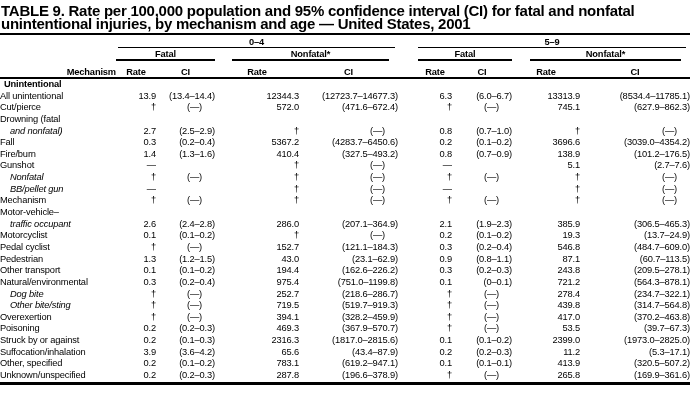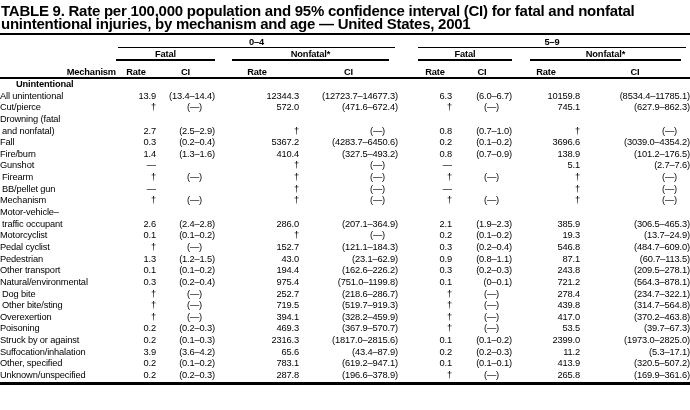--- a/index.html
+++ b/index.html
@@ -19,23 +19,23 @@
   .g59{grid-column:7/11;border-bottom:1.5px solid #000;margin-right:4px;}
   .f04{grid-column:2/4;border-bottom:2px solid #000;}
   .n04{grid-column:4/6;border-bottom:2px solid #000;margin-left:17px;margin-right:9px;}
   .f59{grid-column:7/9;border-bottom:2px solid #000;}
   .n59{grid-column:9/11;border-bottom:2px solid #000;margin-left:18px;margin-right:9px;}
   .mech{grid-column:1;text-align:right;padding-left:17px;}
   .hdrrule{border-top:2px solid #000;}
   .botrule{border-top:3px solid #000;}
   .row{height:11.65px;line-height:11.65px;font-size:9.3px;letter-spacing:-0.15px;white-space:nowrap;}
   .row .label{overflow:visible;}
-  .ind0{padding-left:16px;}
+  .ind0{padding-left:4px;}
   .ind1{padding-left:0;}
-  .ind2{padding-left:2px;}
+  .ind2{padding-left:10px;font-style:italic;}
   .bold{font-weight:bold;}
   .rate{text-align:right;}
   .ci{text-align:right;}
   .ci.nodata{padding-right:13px;}
 </style>
 </head>
 <body>
 
 <div class="page">
 
@@ -77,21 +77,21 @@
       </div>
       <div class="grid row">
         <div class="label ind1">All unintentional</div>
         <div class="rate">13.9</div>
         <div class="ci">(13.4–14.4)</div>
         <div class="rate">12344.3</div>
         <div class="ci">(12723.7–14677.3)</div>
         <div></div>
         <div class="rate">6.3</div>
         <div class="ci">(6.0–6.7)</div>
-        <div class="rate">10159.8</div>
+        <div class="rate">13313.9</div>
         <div class="ci">(8534.4–11785.1)</div>
       </div>
       <div class="grid row">
         <div class="label ind1">Cut/pierce</div>
         <div class="rate">†</div>
         <div class="ci nodata">(—)</div>
         <div class="rate">572.0</div>
         <div class="ci">(471.6–672.4)</div>
         <div></div>
         <div class="rate">†</div>
@@ -144,21 +144,21 @@
         <div class="ci"></div>
         <div class="rate">†</div>
         <div class="ci nodata">(—)</div>
         <div></div>
         <div class="rate">—</div>
         <div class="ci"></div>
         <div class="rate">5.1</div>
         <div class="ci">(2.7–7.6)</div>
       </div>
       <div class="grid row">
-        <div class="label ind2">Firearm</div>
+        <div class="label ind2">Nonfatal</div>
         <div class="rate">†</div>
         <div class="ci nodata">(—)</div>
         <div class="rate">†</div>
         <div class="ci nodata">(—)</div>
         <div></div>
         <div class="rate">†</div>
         <div class="ci nodata">(—)</div>
         <div class="rate">†</div>
         <div class="ci nodata">(—)</div>
       </div>

